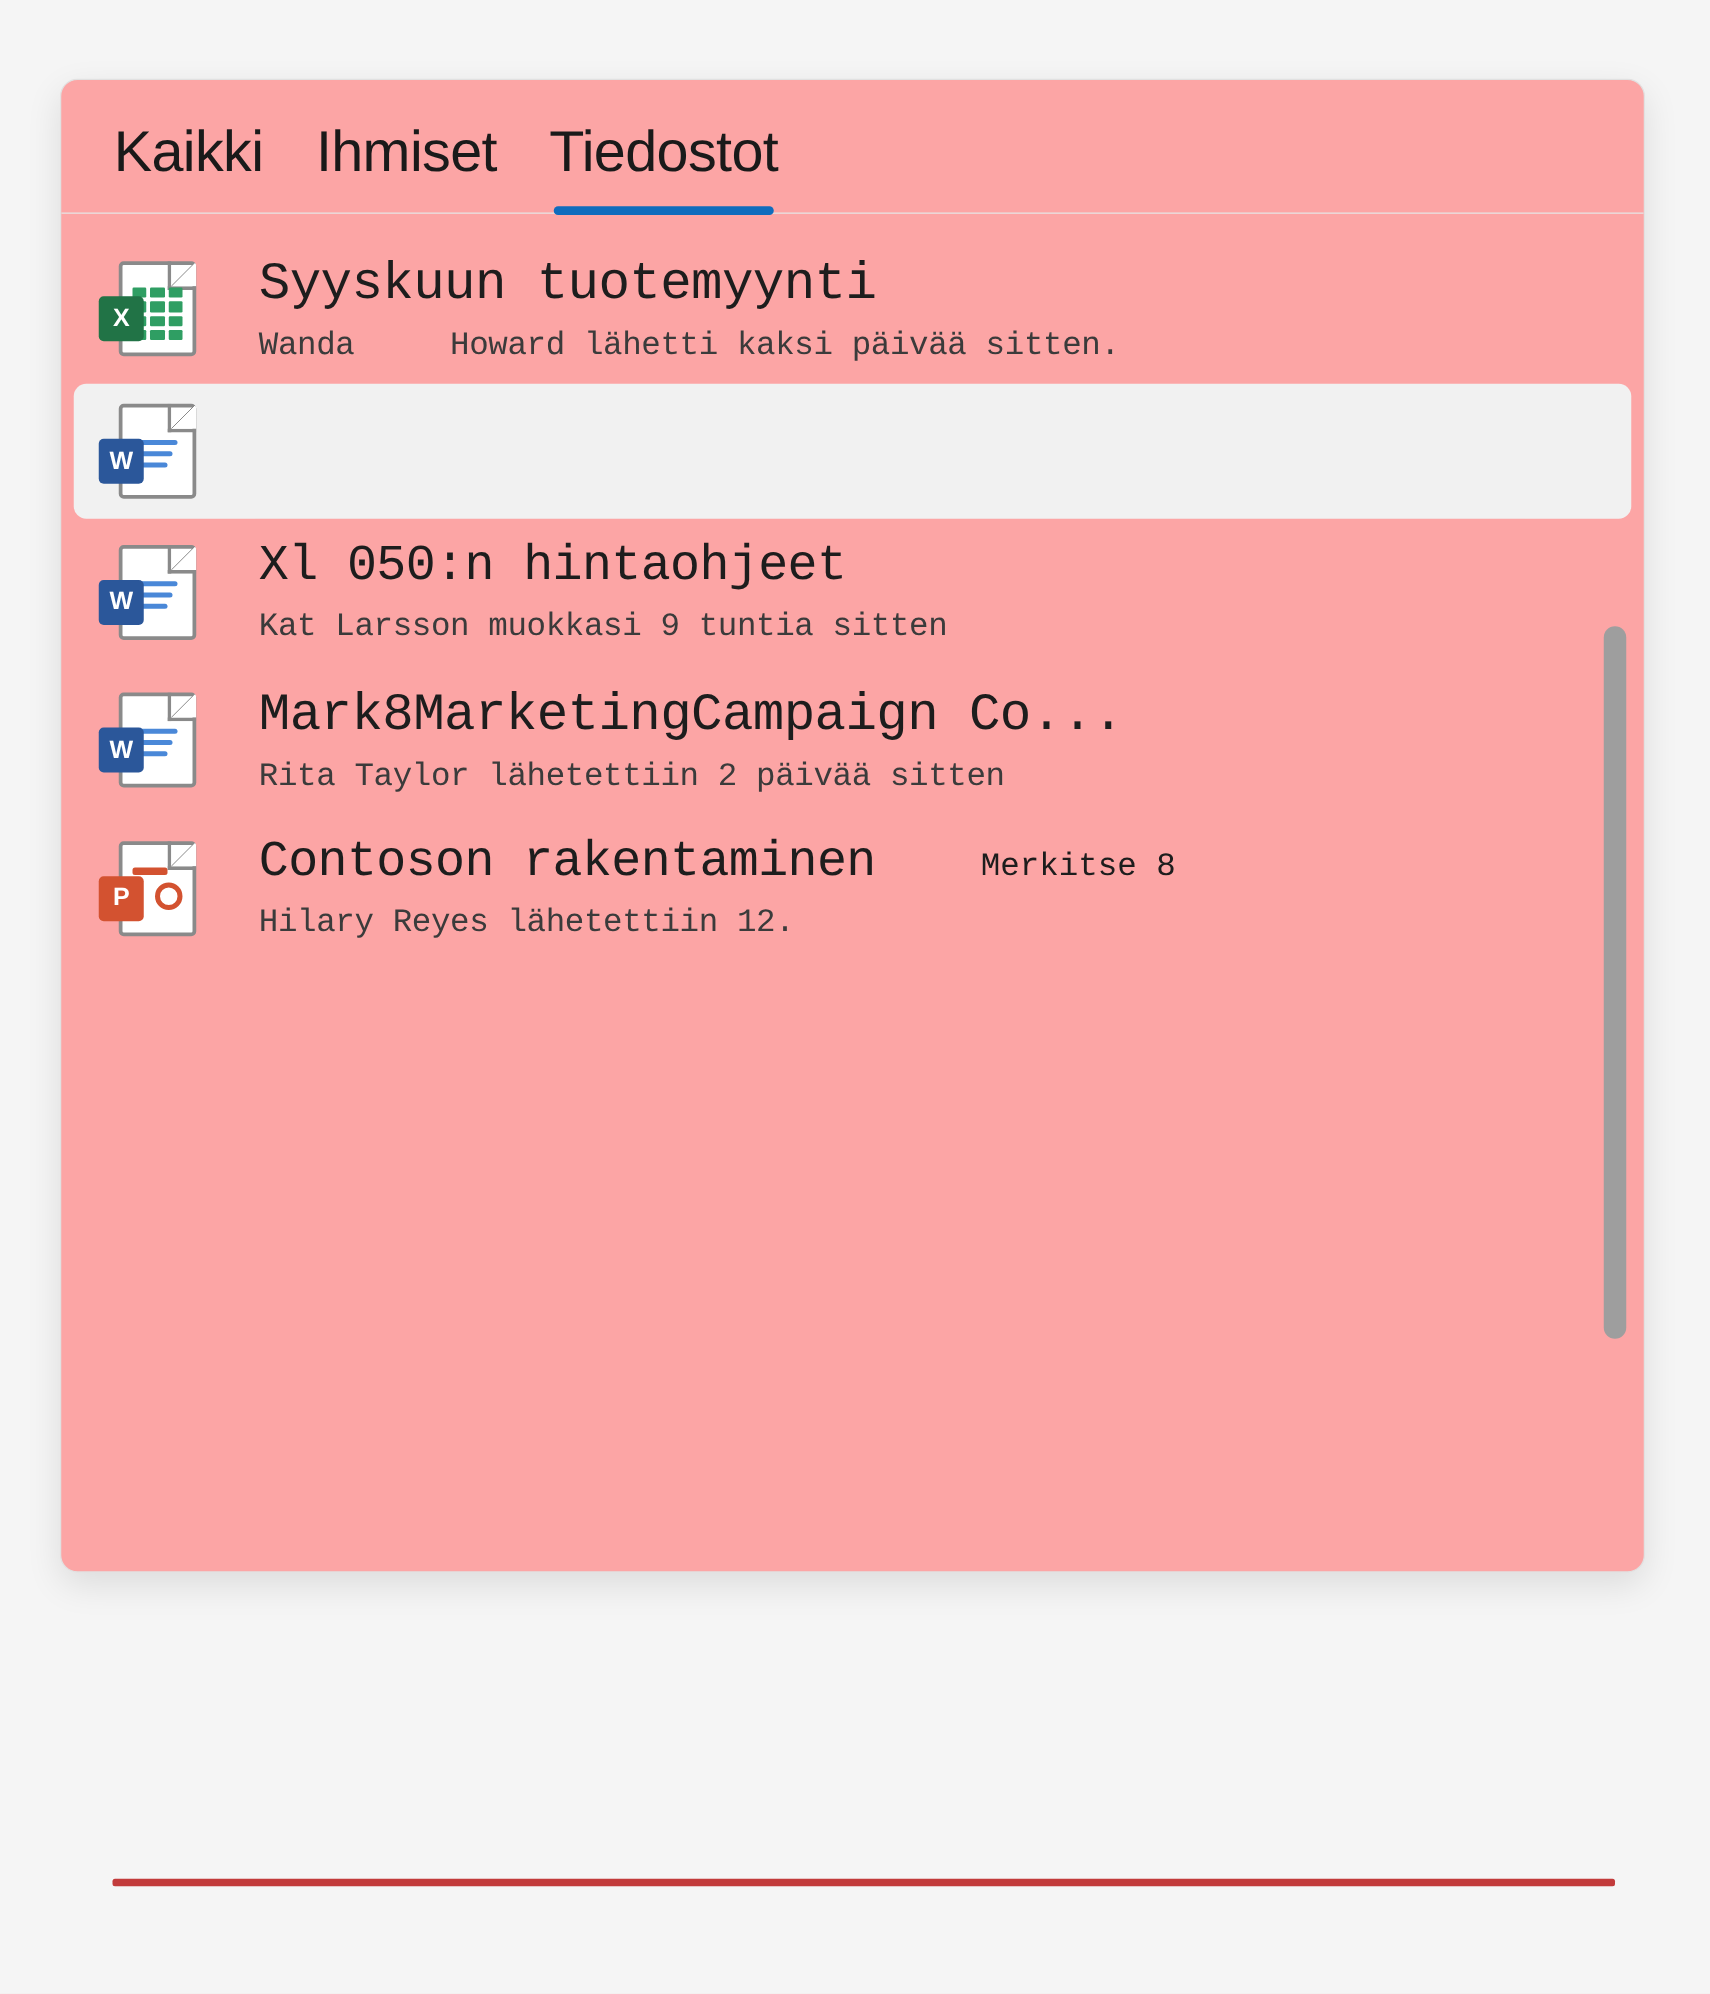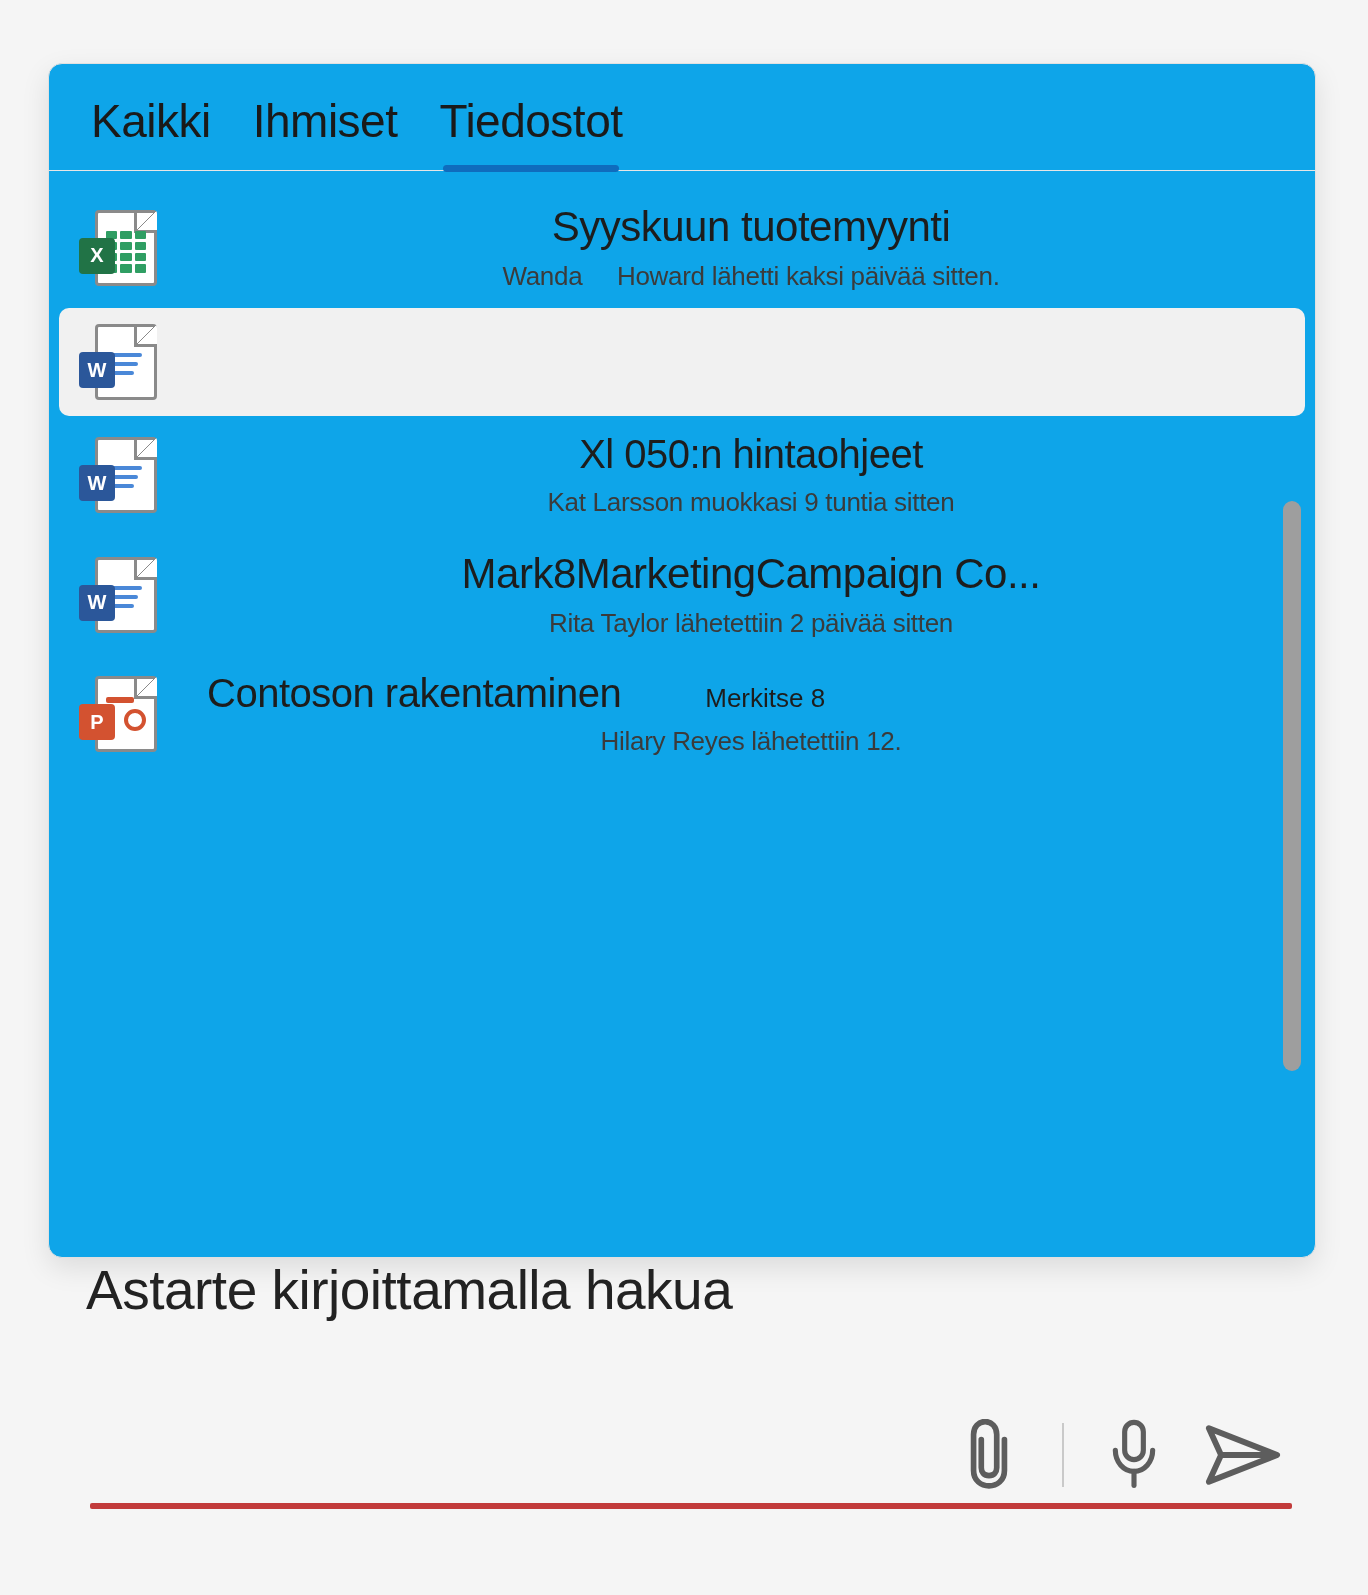--- a/index.html
+++ b/index.html
@@ -14,26 +14,25 @@
       position: relative;
       width: 1368px;
       height: 1595px;
     }
     .dropdown-panel {
       position: absolute;
       left: 48px;
       top: 63px;
       width: 1268px;
       height: 1195px;
-      background: #0ea5e9;
+      background: #fca5a5;
       border: 1px solid #e1e1e1;
       border-radius: 14px;
       box-shadow: 0 10px 28px rgba(0,0,0,0.10);
       overflow: hidden;
-      text-align: center;
     }
     .tabs {
       display: flex;
       align-items: flex-end;
       padding: 20px 30px 0 34px;
       gap: 26px;
       border-bottom: 1px solid #e6e6e6;
     }
     .tab {
       font-size: 46px;
@@ -72,20 +71,21 @@
       padding-left: 28px;
     }
     .row .icon-slot {
       width: 78px;
       display: flex;
       justify-content: center;
     }
     .row .texts {
       flex: 1;
       min-width: 0;
+      font-family: Liberation Mono, monospace;
     }
     .row .title-line {
       display: flex;
       align-items: baseline;
       gap: 84px;
     }
     .row .title {
       font-size: 42px;
       color: #1d1d1d;
       white-space: nowrap;
@@ -318,41 +318,16 @@
             <div class="badge">Merkitse 8</div>
           </div>
           <div class="meta">Hilary Reyes lähetettiin 12.</div>
         </div>
       </div>
 
       <div class="scroll-thumb"></div>
     </div>
   </div>
 
-  <div class="compose-area">
-    <div class="compose-text">Astarte kirjoittamalla hakua</div>
-
-    <div class="compose-actions">
-      <div class="action-btn">
-        <svg width="62" height="72" viewBox="0 0 24 28">
-          <path d="M18 8 L18 20 c0 4 -3 6 -6 6 s-6 -2 -6 -6 L6 6 c0 -3 2 -5 4.5 -5 S15 3 15 6 L15 19 c0 1.6 -1 3 -3 3 s-3 -1.4 -3 -3 L9 8" fill="none" stroke="#5d5d5d" stroke-width="2.2" stroke-linecap="round"></path>
-        </svg>
-      </div>
-      <div class="vbar"></div>
-      <div class="action-btn">
-        <svg width="56" height="80" viewBox="0 0 24 32">
-          <rect x="8" y="2" width="8" height="16" rx="4" fill="none" stroke="#5d5d5d" stroke-width="2.2"></rect>
-          <path d="M4 14 c0 5 3.5 9 8 9 s8 -4 8 -9" fill="none" stroke="#5d5d5d" stroke-width="2.2" stroke-linecap="round"></path>
-          <line x1="12" y1="23" x2="12" y2="29" stroke="#5d5d5d" stroke-width="2.2" stroke-linecap="round"></line>
-        </svg>
-      </div>
-      <div class="action-btn">
-        <svg width="78" height="68" viewBox="0 0 32 26">
-          <path d="M2 2 L30 13 L2 24 L7 13 Z" fill="none" stroke="#5d5d5d" stroke-width="2.4" stroke-linejoin="round"></path>
-          <line x1="7" y1="13" x2="30" y2="13" stroke="#5d5d5d" stroke-width="2.4"></line>
-        </svg>
-      </div>
-    </div>
-  </div>
 
   <div class="red-underline"></div>
 
 </div>
 
 </body></html>

